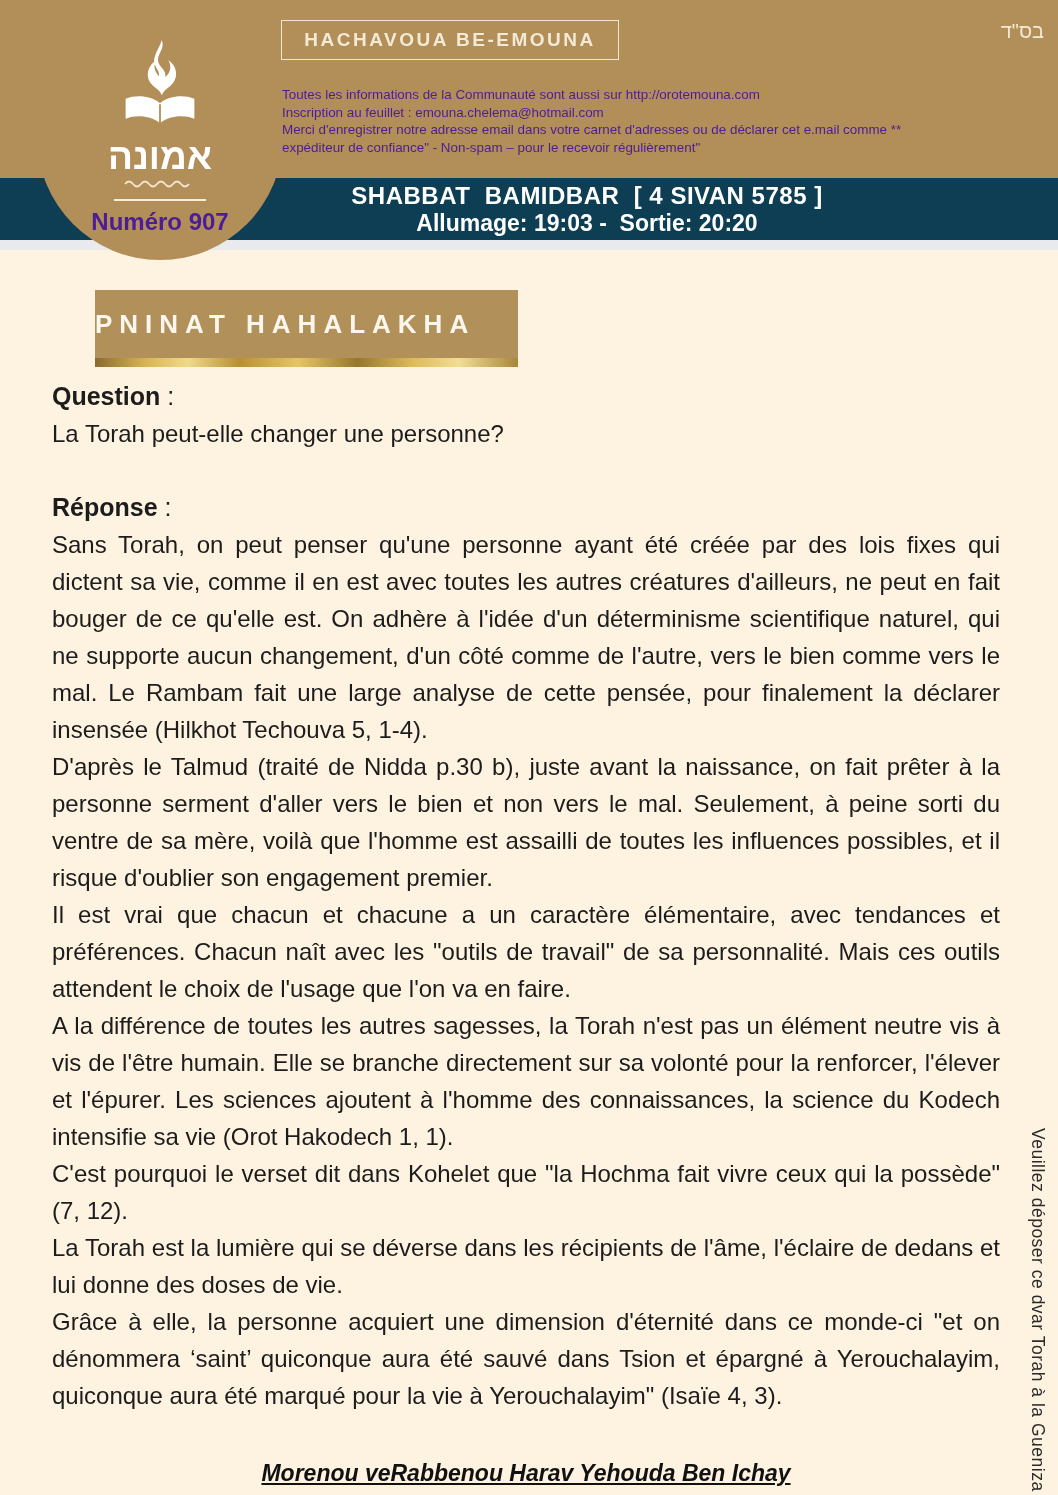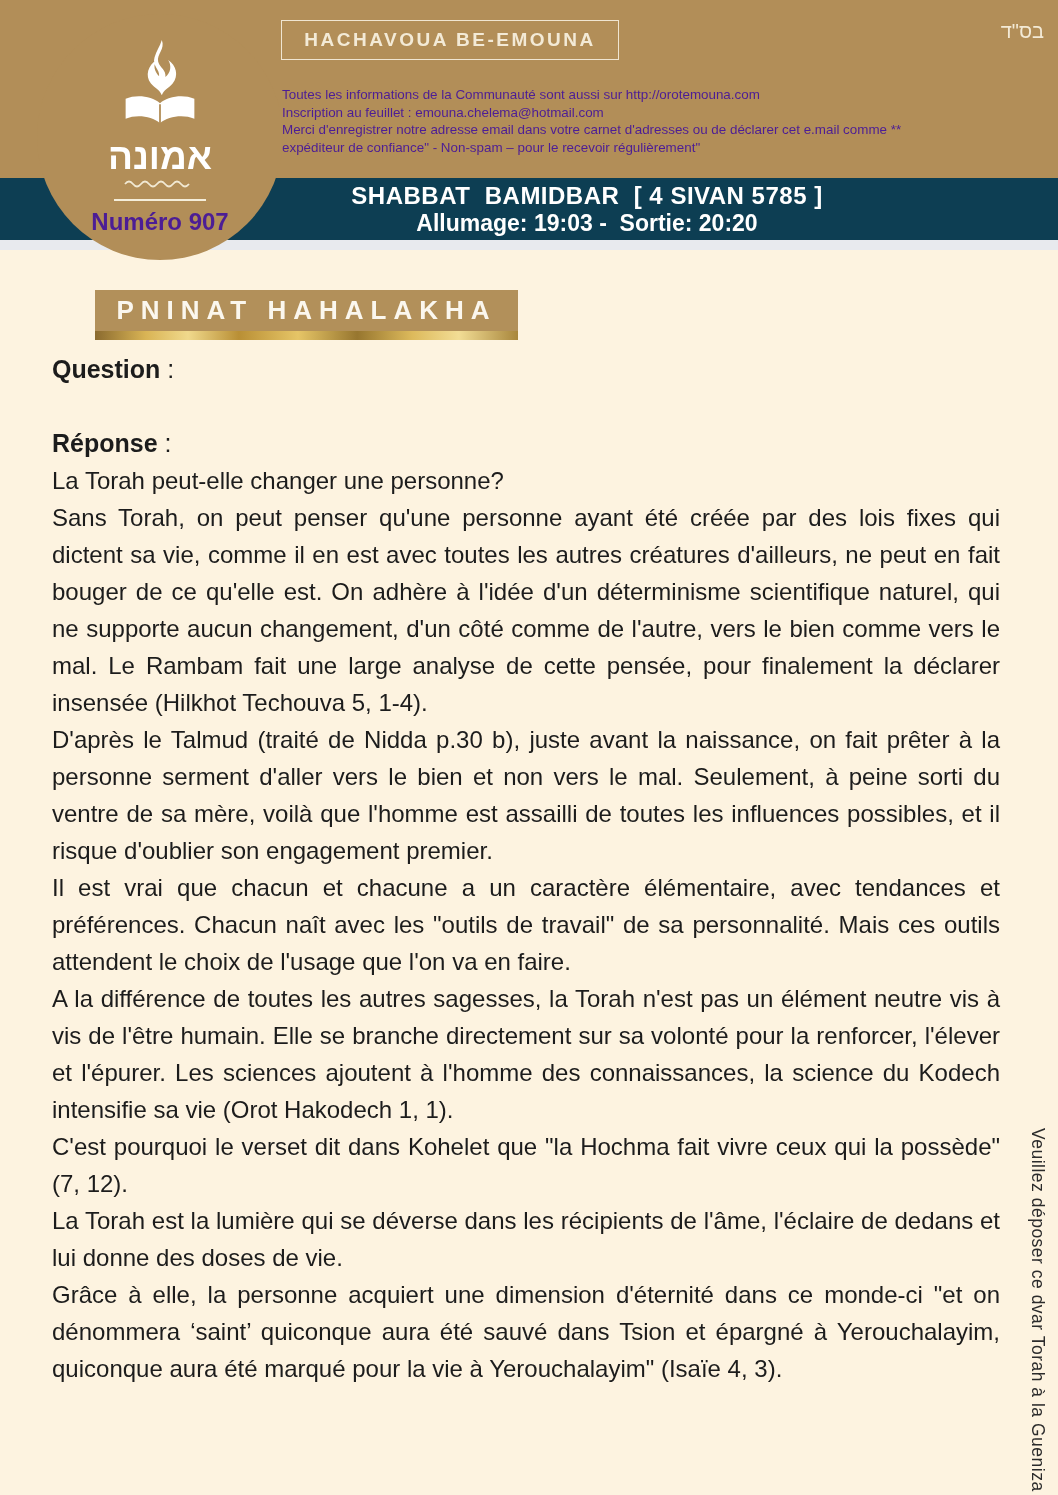--- a/index.html
+++ b/index.html
@@ -26,22 +26,22 @@
     border-radius:50%; background:#b28e58; z-index:5; display:flex; flex-direction:column;
     align-items:center; }
   .logo-mark{ margin-top:26px; }
   .logo-hebrew{ color:#fff; font-size:37px; font-weight:bold; line-height:1; margin-top:-6px; }
   .logo-flourish{ margin-top:3px; opacity:.95; }
   .logo-divider{ width:92px; height:2px; background:#f5eeda; margin:11px 0 7px; }
   .issue-number{ color:#4c1d95; font-size:24px; font-weight:bold; }
 
   
   main{ position:relative; padding:0 58px 0 52px; }
-  .section-banner{ margin:40px 0 0 43px; width:423px; height:41px; background:#b2905a;
-    display:flex; align-items:center; justify-content:center; }
+  .section-banner{ margin:40px 0 0 43px; width:423px; height:68px; background:#b2905a;
+    display:flex; align-items:center; justify-content:flex-start; }
   .section-banner span{ color:#fbf7ee; font-size:26px; font-weight:bold; letter-spacing:7px; }
   .gold-foil{ margin-left:43px; width:423px; height:9px;
     background:linear-gradient(90deg,#8a6a2f,#d9b455 12%,#f0d98c 22%,#b98f35 34%,#e6c567 48%,#97762f 62%,#ddba5c 75%,#f2dd95 86%,#a8863c); }
 
   .qa{ font-size:24px; line-height:37px; color:#1c1c1c; }
   .label-line{ margin-top:11px; font-size:25px; }
   .label-line .lbl{ font-weight:bold; }
   .resp-label{ margin-top:37px; }
   .para{ text-align:justify; }
   .signature{ margin-top:46px; text-align:center; font-size:23px; font-weight:bold;
@@ -87,29 +87,30 @@
     <div class="issue-number">Numéro 907</div>
   </div>
 
   <main>
     <div class="section-banner">
       <span>PNINAT HAHALAKHA</span>
     </div>
     <div class="gold-foil"></div>
 
     <p class="qa label-line"><span class="lbl">Question</span><span> :</span></p>
+    <p class="qa">La Torah peut-elle changer une personne?</p>
+
     <p class="qa label-line resp-label"><span class="lbl">Réponse</span><span> :</span></p>
-
-    <p class="qa">La Torah peut-elle changer une personne?</p>
 
     <p class="qa para">Sans Torah, on peut penser qu'une personne ayant été créée par des lois fixes qui dictent sa vie, comme il en est avec toutes les autres créatures d'ailleurs, ne peut en fait bouger de ce qu'elle est. On adhère à l'idée d'un déterminisme scientifique naturel, qui ne supporte aucun changement, d'un côté comme de l'autre, vers le bien comme vers le mal. Le Rambam fait une large analyse de cette pensée, pour finalement la déclarer insensée (Hilkhot Techouva 5, 1-4).</p>
     <p class="qa para">D'après le Talmud (traité de Nidda p.30 b), juste avant la naissance, on fait prêter à la personne serment d'aller vers le bien et non vers le mal. Seulement, à peine sorti du ventre de sa mère, voilà que l'homme est assailli de toutes les influences possibles, et il risque d'oublier son engagement premier.</p>
     <p class="qa para">Il est vrai que chacun et chacune a un caractère élémentaire, avec tendances et préférences. Chacun naît avec les "outils de travail" de sa personnalité. Mais ces outils attendent le choix de l'usage que l'on va en faire.</p>
     <p class="qa para">A la différence de toutes les autres sagesses, la Torah n'est pas un élément neutre vis à vis de l'être humain. Elle se branche directement sur sa volonté pour la renforcer, l'élever et l'épurer. Les sciences ajoutent à l'homme des connaissances, la science du Kodech intensifie sa vie (Orot Hakodech 1, 1).</p>
     <p class="qa para">C'est pourquoi le verset dit dans Kohelet que "la Hochma fait vivre ceux qui la possède" (7, 12).</p>
     <p class="qa para">La Torah est la lumière qui se déverse dans les récipients de l'âme, l'éclaire de dedans et lui donne des doses de vie.</p>
     <p class="qa para">Grâce à elle, la personne acquiert une dimension d'éternité dans ce monde-ci "et on dénommera ‘saint’ quiconque aura été sauvé dans Tsion et épargné à Yerouchalayim, quiconque aura été marqué pour la vie à Yerouchalayim" (Isaïe 4, 3).</p>
 
+    <p class="signature">Morenou veRabbenou Harav Yehouda Ben Ichay</p>
   </main>
 
   <div class="side-note">Veuillez déposer ce dvar Torah à la Gueniza</div>
 
 </div>
 
 </body></html>

